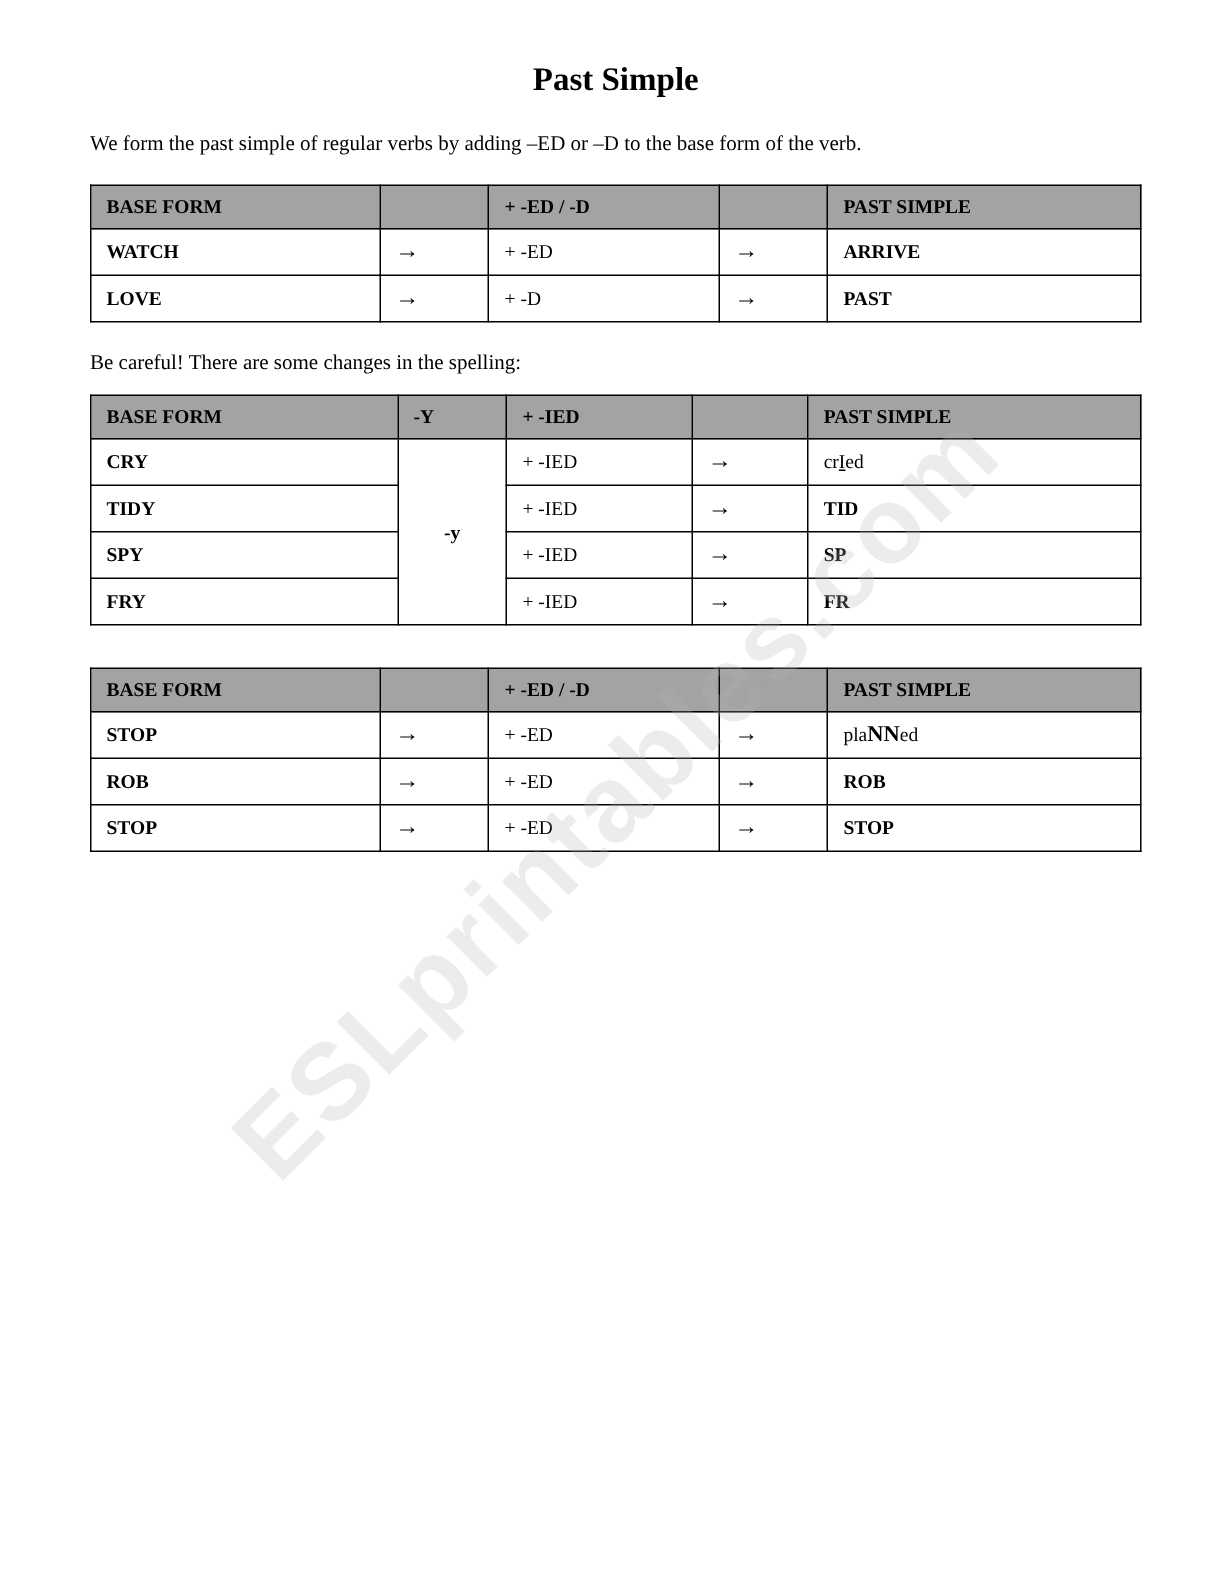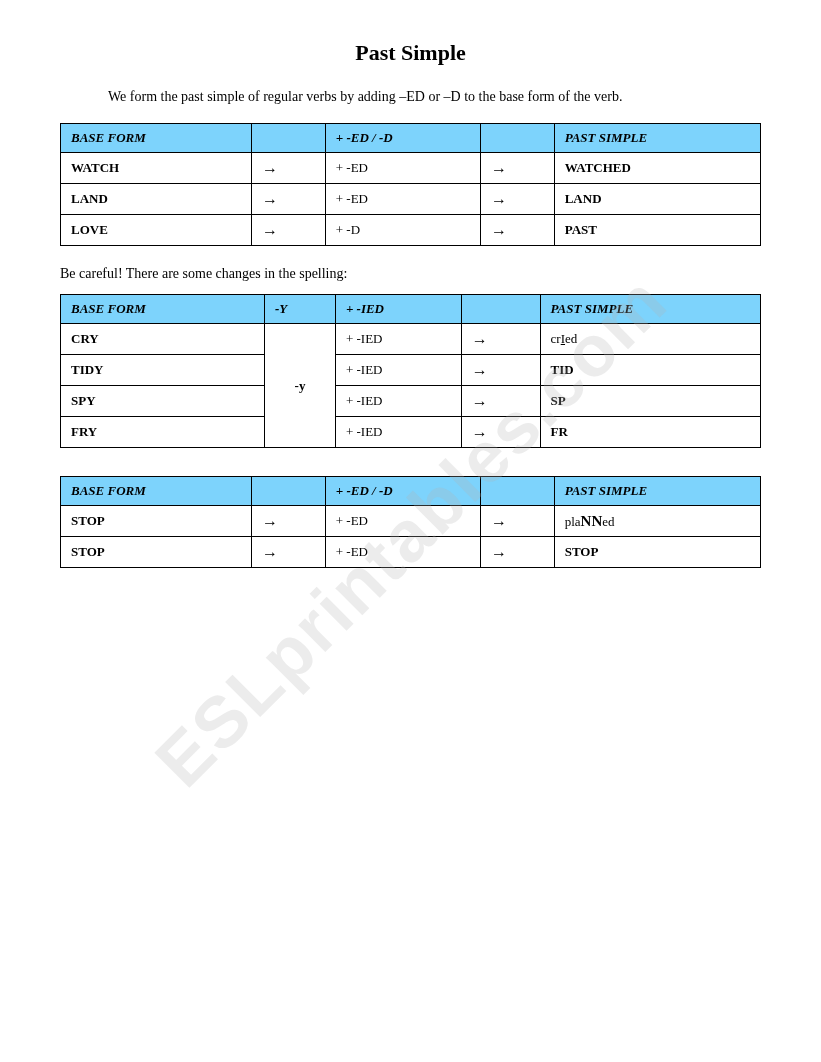--- a/index.html
+++ b/index.html
@@ -24,21 +24,20 @@
       font-weight: bold;
       margin-bottom: 20px;
       font-family: 'Comic Sans MS', cursive;
     }
 
     .intro-text {
       font-size: 14px;
       margin-bottom: 16px;
       line-height: 1.5;
       font-family: 'Comic Sans MS', cursive;
-      margin-left: 48px;
     }
 
     .spelling-note {
       font-size: 14px;
       margin-bottom: 12px;
       margin-top: 20px;
       font-family: 'Comic Sans MS', cursive;
     }
 
     table {
@@ -50,22 +49,21 @@
     }
 
     table td, table th {
       border: 1px solid #000;
       padding: 6px 10px;
       font-weight: normal;
     }
 
     table thead td {
       font-weight: bold;
-      background: #7dd3fc;
-      font-style: italic;
+      background: #a3a3a3;
     }
 
     .arrow {
       font-size: 16px;
     }
 
     .watermark {
       position: absolute;
       top: 50%;
       left: 50%;
@@ -115,28 +113,21 @@
       <td></td>
       <td><strong>PAST SIMPLE</strong></td>
     </tr>
   </thead>
   <tbody>
     <tr>
       <td><strong>WATCH</strong></td>
       <td class="arrow">→</td>
       <td>+ -ED</td>
       <td class="arrow">→</td>
-      <td><strong>WATCHED</strong></td>
-    </tr>
-    <tr>
-      <td><strong>LAND</strong></td>
-      <td class="arrow">→</td>
-      <td>+ -ED</td>
-      <td class="arrow">→</td>
-      <td><strong>LAND</strong></td>
+      <td><strong>ARRIVE</strong></td>
     </tr>
     <tr>
       <td><strong>LOVE</strong></td>
       <td class="arrow">→</td>
       <td>+ -D</td>
       <td class="arrow">→</td>
       <td><strong>PAST</strong></td>
     </tr>
   </tbody>
 </table>
@@ -198,20 +189,27 @@
   </thead>
   <tbody>
     <tr>
       <td><strong>STOP</strong></td>
       <td class="arrow">→</td>
       <td>+ -ED</td>
       <td class="arrow">→</td>
       <td class="planned-word">pla<span class="double">NN</span>ed</td>
     </tr>
     <tr>
+      <td><strong>ROB</strong></td>
+      <td class="arrow">→</td>
+      <td>+ -ED</td>
+      <td class="arrow">→</td>
+      <td><strong>ROB</strong></td>
+    </tr>
+    <tr>
       <td><strong>STOP</strong></td>
       <td class="arrow">→</td>
       <td>+ -ED</td>
       <td class="arrow">→</td>
       <td><strong>STOP</strong></td>
     </tr>
   </tbody>
 </table>
 
 

